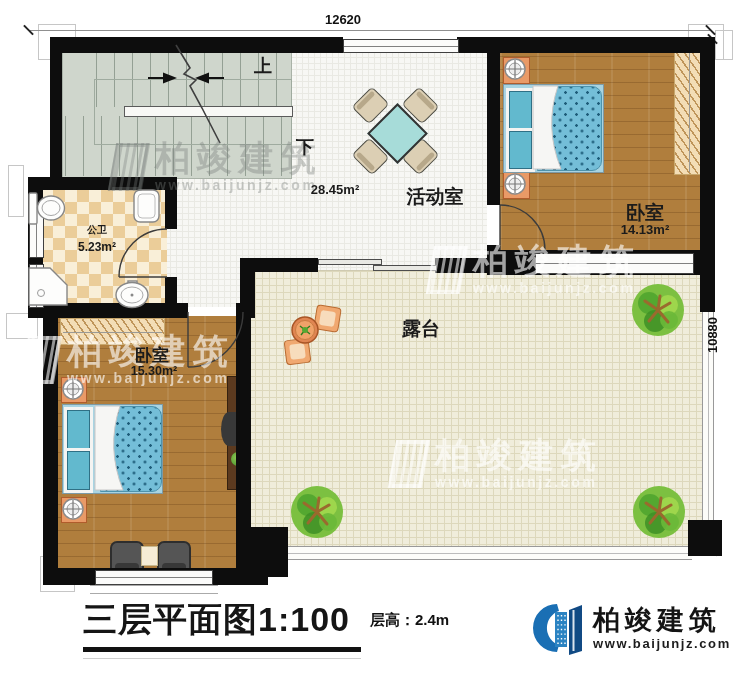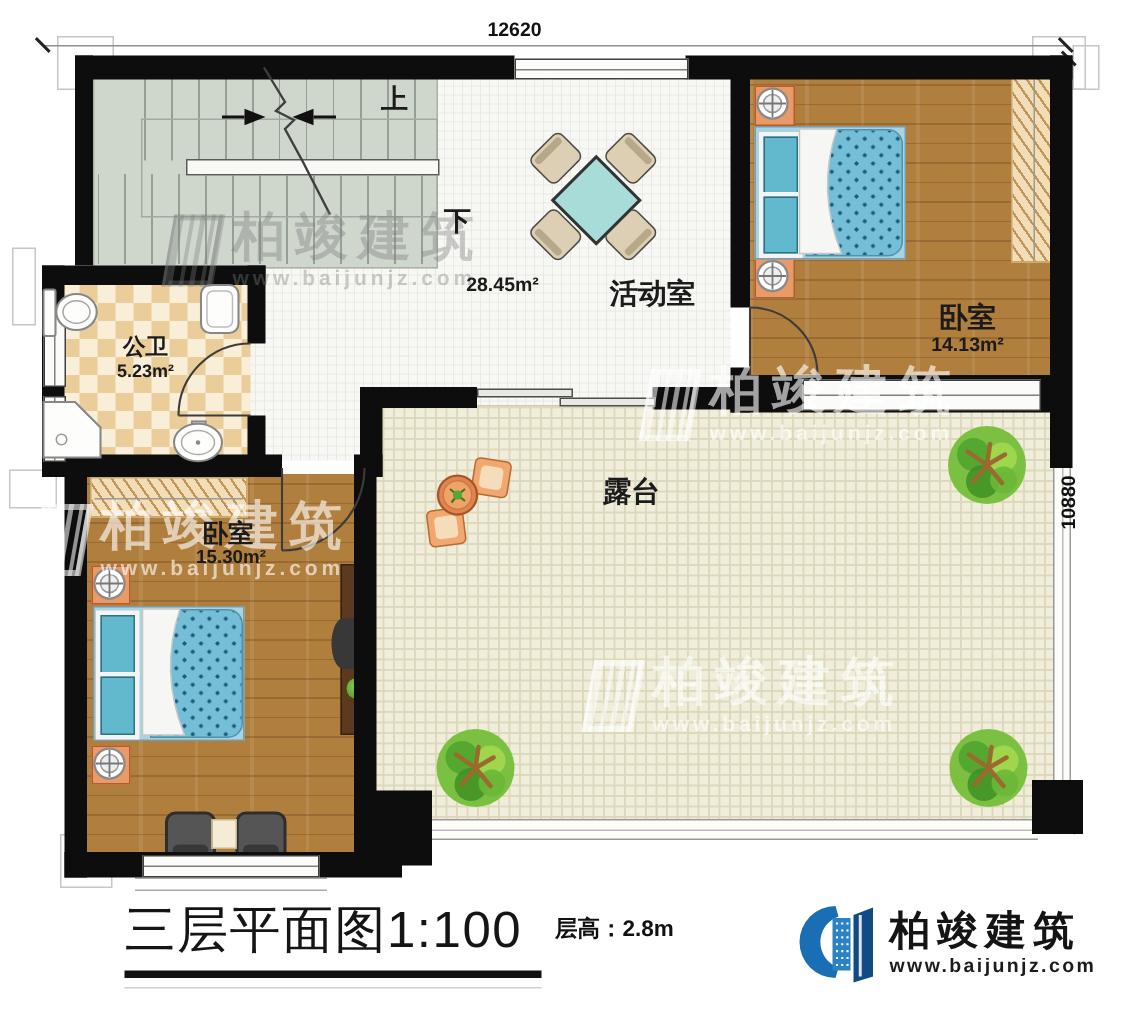--- a/index.html
+++ b/index.html
@@ -61,21 +61,21 @@
   
   .wm{position:absolute;display:flex;align-items:center;gap:9px;z-index:40;pointer-events:none;}
   .wm-gray{color:rgba(120,126,124,.38);}
   .wm-white{color:rgba(255,255,255,.62);}
   .wm-mark{width:26px;height:40px;border:4px solid currentColor;transform:skewX(-10deg);
     background-image:repeating-linear-gradient(90deg,currentColor 0 3px,transparent 3px 7px);opacity:.9;}
   .wm-text{display:flex;flex-direction:column;}
   .wm-name{font-size:35px;font-weight:800;letter-spacing:7px;line-height:1;}
   .wm-url{font-size:14px;font-weight:700;letter-spacing:2.6px;font-style:normal;margin-top:2px;}
   
-  .ftitle{position:absolute;left:83px;top:597px;font-size:34px;letter-spacing:1px;color:#151515;z-index:50;}
+  .ftitle{position:absolute;left:83px;top:597px;font-size:34px;letter-spacing:1px;color:#151515;z-index:50;font-weight:bold;}
   .uline1{position:absolute;left:83px;top:647px;width:278px;height:5px;background:#111;z-index:50;}
   .uline2{position:absolute;left:83px;top:658px;width:278px;height:1px;background:#cfcfcf;z-index:50;}
   .finfo{position:absolute;left:370px;top:609px;font-size:15px;font-weight:600;color:#111;line-height:22px;z-index:50;}
   .brand{position:absolute;left:531px;top:599px;display:flex;align-items:center;gap:6px;z-index:50;}
   .brand-text{display:flex;flex-direction:column;}
   .brand-name{font-size:27px;font-weight:800;letter-spacing:5px;color:#141414;line-height:1.15;}
   .brand-url{font-size:13px;font-weight:700;letter-spacing:1.6px;color:#1c1c1c;}
 </style>
 </head>
 <body>
@@ -277,21 +277,21 @@
     <g>
       <circle cx="305" cy="330" r="13" fill="#e08552" stroke="#a85526" stroke-width="1.5"></circle>
       <circle cx="305" cy="330" r="9.5" fill="#f0a269" stroke="#c97c42"></circle>
       <g stroke="#2e7d1d" stroke-width="1.4" fill="none">
         <path d="M305,330 l-5,-4 M305,330 l5,-4 M305,330 l-4,5 M305,330 l5,4"></path>
       </g>
       <circle cx="305" cy="330" r="3" fill="#54a832"></circle>
     </g>
   </svg>
 
-  <div class="lbl" style="left:97px;top:224px;font-size:15px">公卫</div>
+  <div class="lbl" style="left:97px;top:224px;font-size:10px">公卫</div>
   <div class="lbl" style="left:97px;top:241px;font-size:12px">5.23m²</div>
   <div class="lbl" style="left:335px;top:183px;font-size:13px">28.45m²</div>
   <div class="lbl" style="left:435px;top:187px;font-size:19px">活动室</div>
   <div class="lbl" style="left:645px;top:203px;font-size:19px">卧室</div>
   <div class="lbl" style="left:645px;top:223px;font-size:13px">14.13m²</div>
   <div class="lbl" style="left:152px;top:347px;font-size:17px">卧室</div>
   <div class="lbl" style="left:154px;top:365px;font-size:12.5px">15.30m²</div>
   <div class="lbl" style="left:421px;top:319px;font-size:19px">露台</div>
   <div class="lbl" style="left:263px;top:57px;font-size:18px">上</div>
   <div class="lbl" style="left:305px;top:138px;font-size:18px">下</div>
@@ -322,21 +322,21 @@
     <span class="wm-text">
       <b class="wm-name">柏竣建筑</b>
       <i class="wm-url">www.baijunjz.com</i>
     </span>
   </div>
 
   <div class="ftitle"><span>三层平面图</span><span>1:100</span></div>
   <div class="uline1"></div>
   <div class="uline2"></div>
   <div class="finfo">
-    <div><span>层高：</span><span>2.8m</span></div>
+    <div><span>层高：</span><span>2.4m</span></div>
   </div>
   <div class="brand">
     <svg width="56" height="58" viewBox="0 0 56 58">
       <path d="M26,5 A24,24 0 0 0 26,53 L28,46 A18,18 0 0 1 28,12 Z" fill="#1a6fb4"></path>
       <rect x="24" y="13" width="12" height="35" fill="#2b83c2"></rect>
       <g stroke="#fff" stroke-width="1.4" stroke-dasharray="1.4 3.2" fill="none">
         <path d="M27,16 V46 M30.5,16 V46 M34,16 V46"></path>
       </g>
       <polygon points="38,11 51,6 51,52 38,56" fill="#114a84"></polygon>
       <path d="M42.5,11 V52" stroke="#fff" stroke-width="2" opacity=".85"></path>

